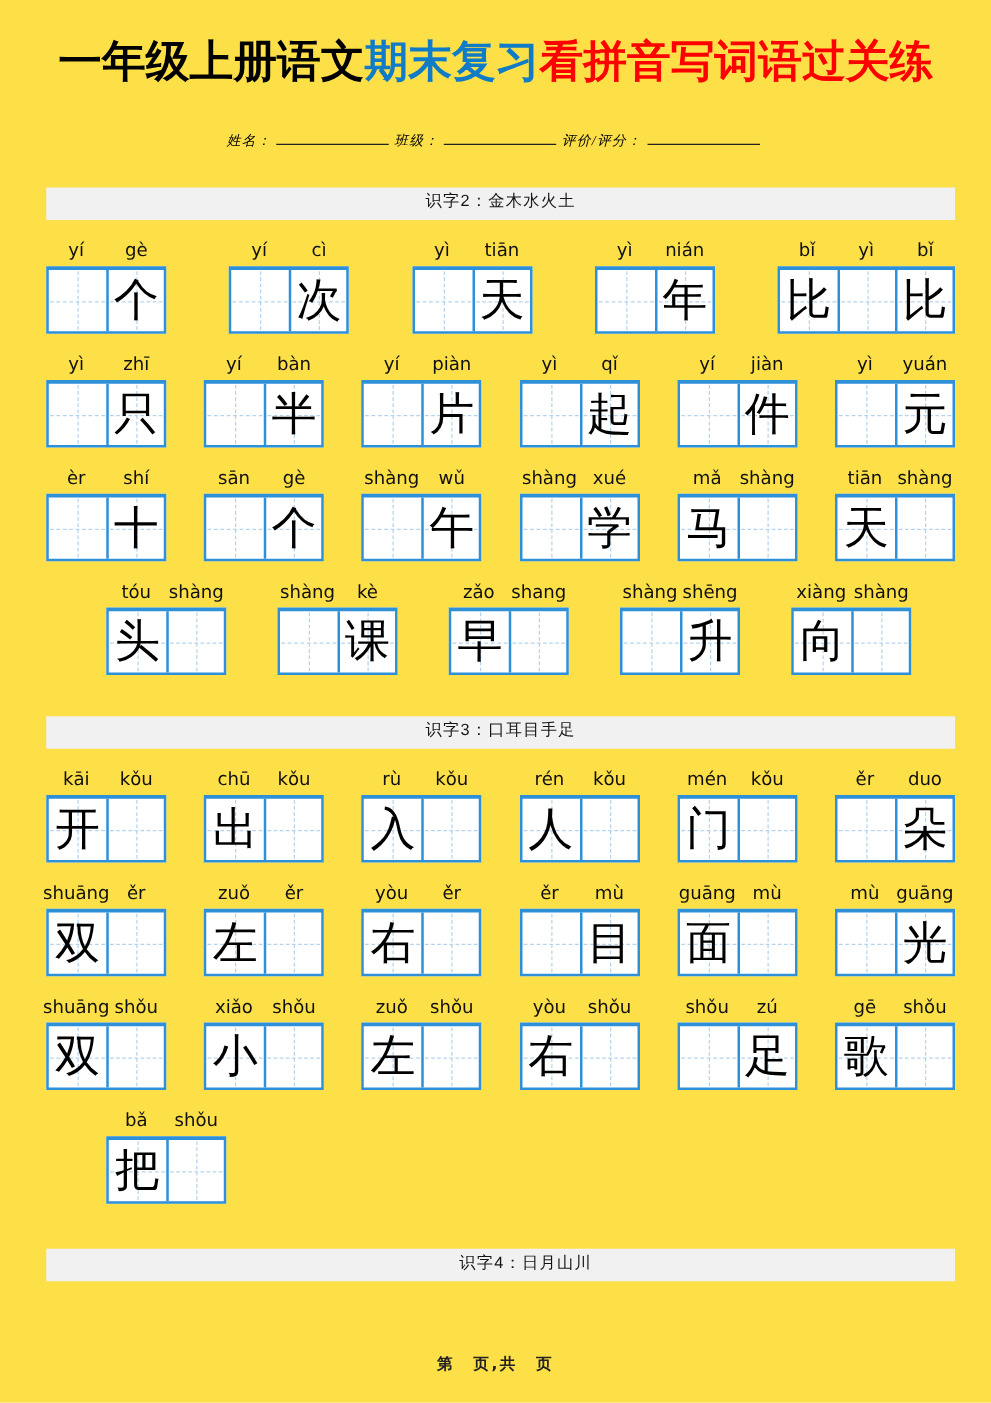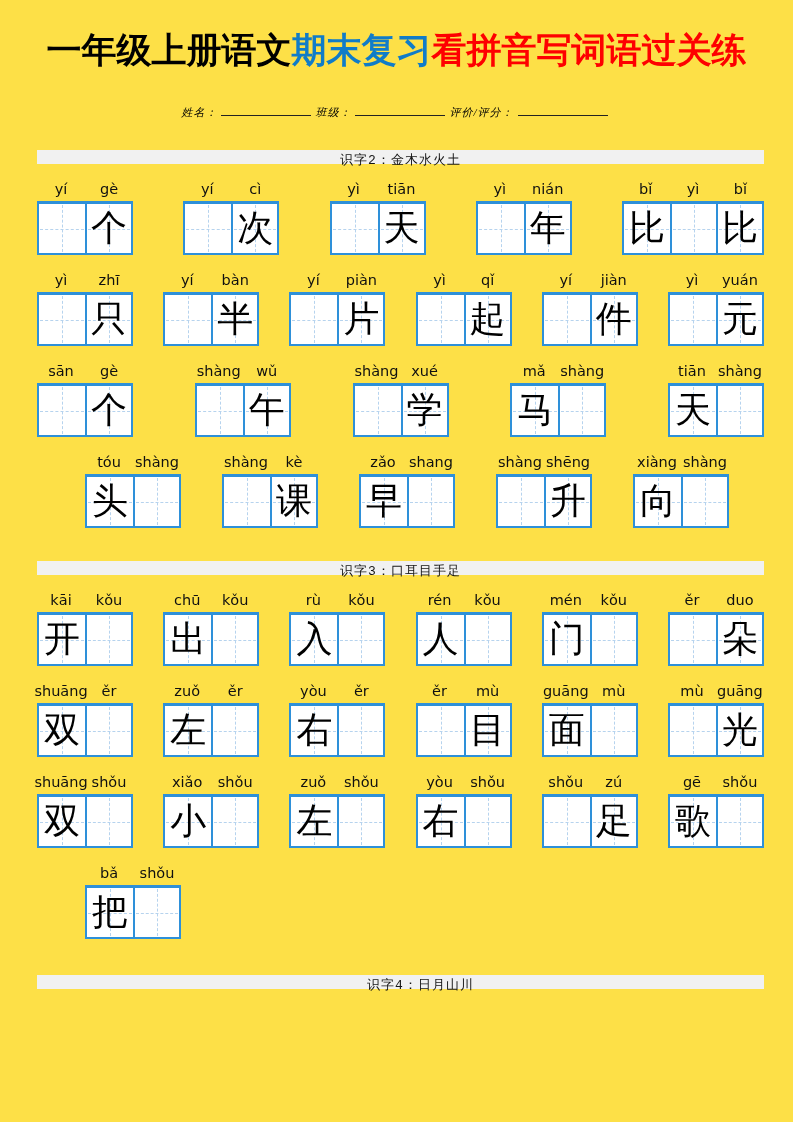--- a/index.html
+++ b/index.html
@@ -40,27 +40,27 @@
     border-bottom: 1.5px solid #222;
     margin: 0 4px;
     vertical-align: baseline;
   }
 
   .content { width: 727px; margin-left: 37px; }
 
   .band {
     margin-top: 26px;
     background: var(--band-bg, #f1f1f1);
-    height: 14px;
+    height: 26px;
     line-height: 21px;
     text-align: center;
     font-size: 13px;
     color: #151515;
     letter-spacing: 1px;
-    font-family: Liberation Mono, monospace;
+    font-family: Liberation Sans, sans-serif;
   }
   .band.band-mid  { margin-top: 33px; }
   .band.band-last { margin-top: 36px; padding-left: 40px; }
 
   .grid-row {
     display: flex;
     justify-content: space-between;
     margin-top: 15px;
   }
   .grid-row.left { justify-content: flex-start; gap: 41px; margin-left: 48px; }
@@ -345,20 +345,38 @@
               <div class="cell">
                 <b>元</b>
               </div>
             </div>
           </div>
         </div>
         <div class="grid-row">
           <div class="group">
             <div class="pinyin">
               <span>
+                <i>èr</i>
+              </span>
+              <span>
+                <i>shí</i>
+              </span>
+            </div>
+            <div class="box">
+              <div class="cell">
+                <b></b>
+              </div>
+              <div class="cell">
+                <b>十</b>
+              </div>
+            </div>
+          </div>
+          <div class="group">
+            <div class="pinyin">
+              <span>
                 <i>sān</i>
               </span>
               <span>
                 <i>gè</i>
               </span>
             </div>
             <div class="box">
               <div class="cell">
                 <b></b>
               </div>
@@ -885,14 +903,15 @@
               </div>
             </div>
           </div>
         </div>
       </div>
 
     <div class="band band-last">识字4：日月山川</div>
 
   </div>
 
+  <div class="footer">第　页,共　页</div>
 
 </div>
 
 </body></html>

